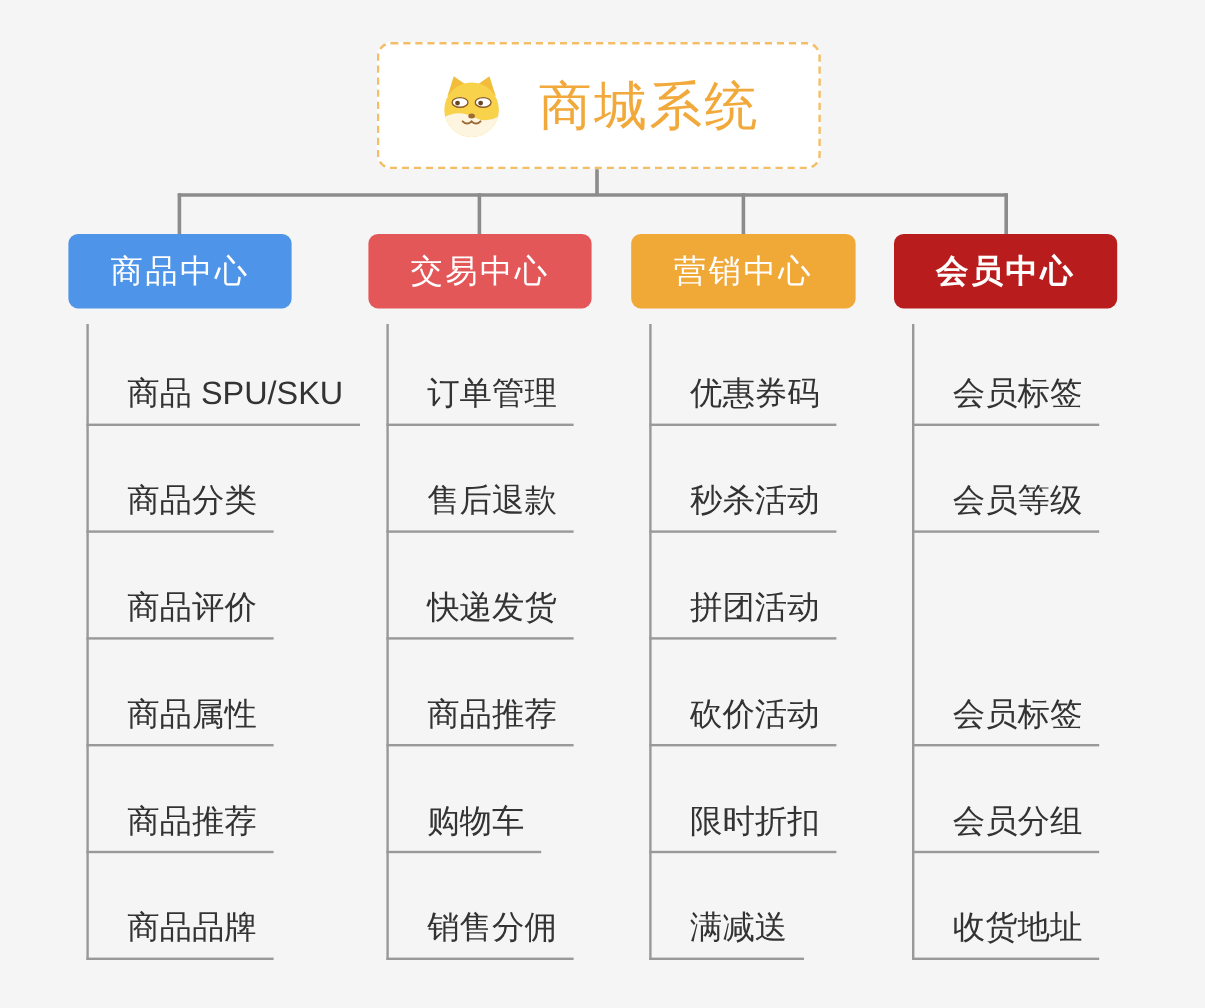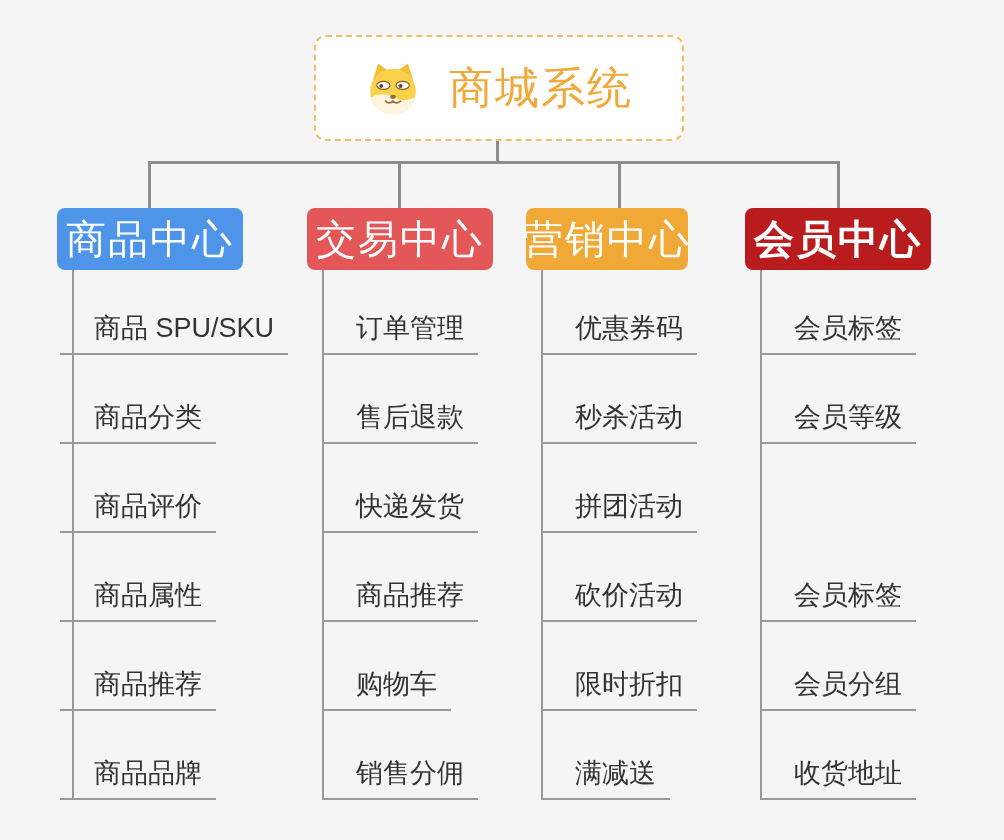--- a/index.html
+++ b/index.html
@@ -19,41 +19,41 @@
 
   
   .conn{position:absolute;background:#8c8c8c;}
   .root-drop{left:496px;top:141px;width:3px;height:22px;}
   .h-bar{left:148px;top:161px;width:692px;height:3px;border-radius:2px;}
   .drop{top:161px;width:3px;height:48px;}
   .drop-0{left:148px;} .drop-1{left:398px;} .drop-2{left:618px;} .drop-3{left:837px;}
 
   
   .branch-header{
-    position:absolute;top:208px;height:62px;width:186px;border-radius:8px;
-    color:#ffffff;font-size:40px;letter-spacing:2px;
+    position:absolute;top:195px;height:62px;width:186px;border-radius:8px;
+    color:#ffffff;font-size:27px;letter-spacing:2px;
     display:flex;align-items:center;justify-content:center;white-space:nowrap;
   }
   .bh-0{left:57px;background:#4e94e8;}
   .bh-1{left:307px;background:#e45759;}
-  .bh-2{left:526px;width:162px;background:#f0a837;}
+  .bh-2{left:526px;width:187px;background:#f0a837;}
   .bh-3{left:745px;background:#6cbf41;}
 
   
   .trunk{position:absolute;top:270px;width:2px;height:530px;background:#999999;}
   .trunk-0{left:72px;} .trunk-1{left:322px;} .trunk-2{left:541px;} .trunk-3{left:760px;}
 
   
   .leaf{
     position:absolute;display:inline-block;width:max-content;
     padding:0 14px 9px 34px;border-bottom:2px solid #999999;
     font-size:27px;line-height:32px;color:#333333;white-space:nowrap;
     cursor:default;
   }
-  .lx-0{left:60px;} .lx-1{left:322px;} .lx-2{left:541px;} .lx-3{left:760px;}
+  .lx-0{left:72px;} .lx-1{left:322px;} .lx-2{left:541px;} .lx-3{left:760px;}
   .ly-0{top:312px;} .ly-1{top:401px;} .ly-2{top:490px;} .ly-3{top:579px;} .ly-4{top:668px;} .ly-5{top:757px;}
 </style>
 </head>
 <body>
 
 <div class="canvas">
 
   <div class="conn root-drop"></div>
   <div class="conn h-bar"></div>
   <div class="conn drop drop-0"></div>

